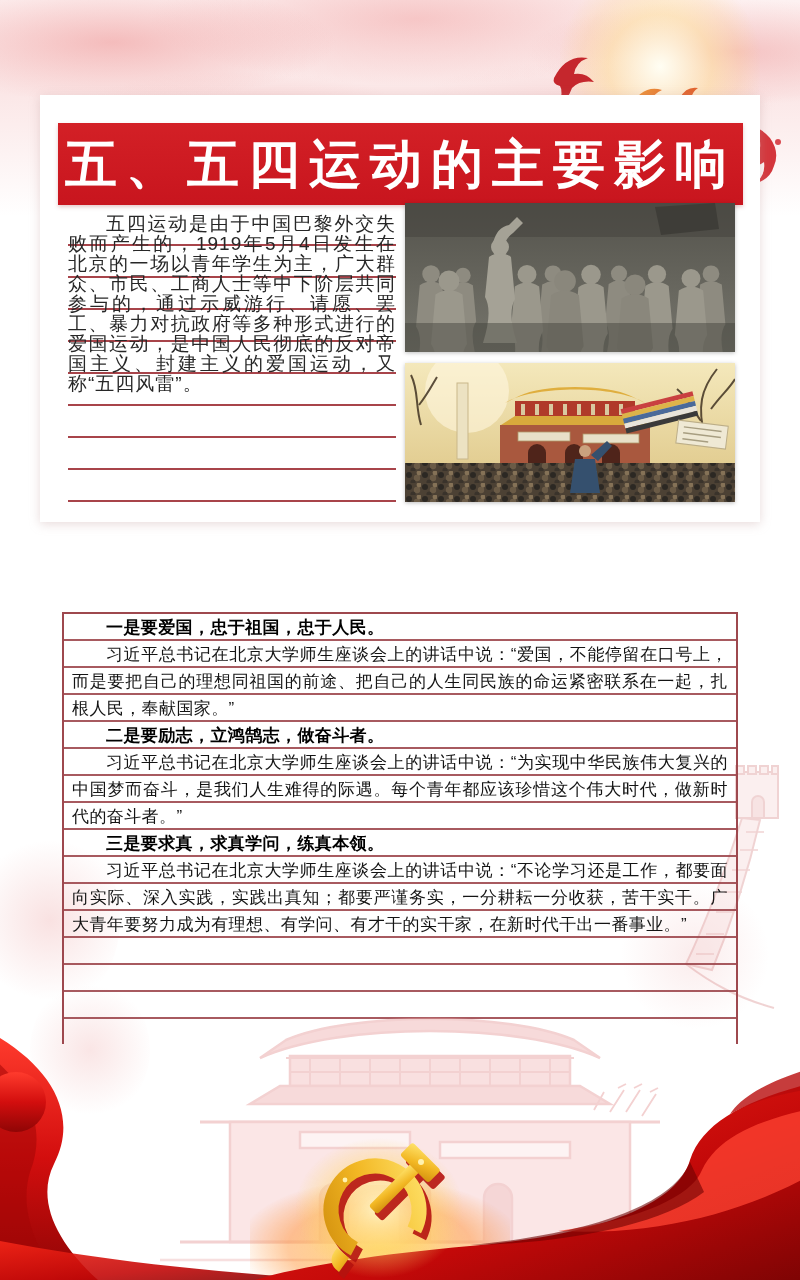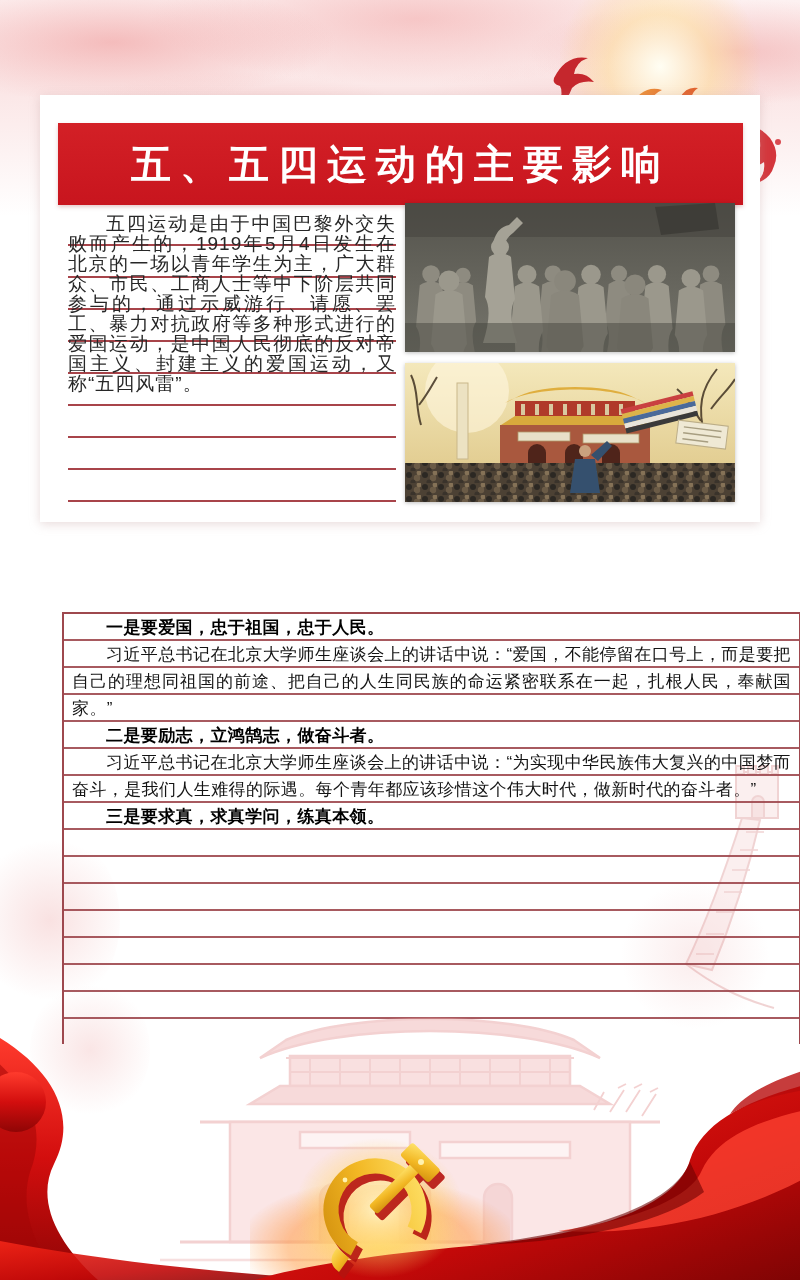--- a/index.html
+++ b/index.html
@@ -29,37 +29,37 @@
   
   .card5{
     position:absolute;left:40px;top:95px;width:720px;height:427px;
     background:#ffffff;box-shadow:0 2px 10px rgba(190,150,150,.35);
   }
   .banner{
     position:absolute;background:linear-gradient(180deg,#d32026,#c8151e);
     color:#ffffff;font-weight:700;text-align:center;
     box-shadow:0 2px 4px rgba(150,40,40,.25);
   }
-  .banner-1{left:58px;top:123px;width:685px;height:82px;line-height:82px;font-size:40px;letter-spacing:9px;}
+  .banner-1{left:58px;top:123px;width:685px;height:82px;line-height:82px;font-size:52px;letter-spacing:9px;}
   .banner-2{left:55px;top:545px;width:690px;height:62px;line-height:62px;font-size:37px;letter-spacing:3px;}
   
   .sec5-text{
     position:absolute;left:68px;top:214px;width:328px;height:292px;
     font-size:19px;line-height:20px;letter-spacing:1px;
     text-align:justify;text-justify:inter-ideograph;color:#272727;font-weight:500;
     background:repeating-linear-gradient(to bottom, transparent 0px, transparent 30px, #a8444a 30px, #a8444a 32px);
     text-indent:2em;overflow:hidden;
   }
   
   .img-box{position:absolute;left:405px;width:330px;overflow:hidden;box-shadow:0 1px 4px rgba(0,0,0,.25);}
   .img-relief{top:203px;height:149px;}
   .img-painting{top:363px;height:139px;}
   
   .ruled{
-    position:absolute;left:62px;top:612px;width:739px;height:432px;
+    position:absolute;left:62px;top:612px;width:676px;height:432px;
     border-left:2px solid #9e484e;border-right:2px solid #9e484e;border-top:2px solid #9e484e;
     background:repeating-linear-gradient(to bottom, transparent 0px, transparent 25.5px, rgba(158,72,78,.9) 25.5px, rgba(158,72,78,.9) 27px);
     box-sizing:border-box;
     font-size:17px;line-height:27px;letter-spacing:.4px;color:#141414;
     text-align:justify;text-justify:inter-ideograph;
     padding:0 8px;overflow:hidden;
   }
   .ruled .point-heading{font-weight:700;text-indent:2em;color:#000;}
   .ruled .point-body{text-indent:2em;}
   
@@ -249,20 +249,21 @@
       <path d="M8 206 C34 226 60 240 96 250" fill="none"></path>
     </g>
   </svg>
 
   <div class="ruled">
     <div class="point-heading">一是要爱国，忠于祖国，忠于人民。</div>
     <div class="point-body">习近平总书记在北京大学师生座谈会上的讲话中说：“爱国，不能停留在口号上，而是要把自己的理想同祖国的前途、把自己的人生同民族的命运紧密联系在一起，扎根人民，奉献国家。”</div>
     <div class="point-heading">二是要励志，立鸿鹄志，做奋斗者。</div>
     <div class="point-body">习近平总书记在北京大学师生座谈会上的讲话中说：“为实现中华民族伟大复兴的中国梦而奋斗，是我们人生难得的际遇。每个青年都应该珍惜这个伟大时代，做新时代的奋斗者。”</div>
     <div class="point-heading">三是要求真，求真学问，练真本领。</div>
+    <div class="point-body">习近平总书记在北京大学师生座谈会上的讲话中说：“不论学习还是工作，都要面向实际、深入实践，实践出真知；都要严谨务实，一分耕耘一分收获，苦干实干。广大青年要努力成为有理想、有学问、有才干的实干家，在新时代干出一番事业。”</div>
   </div>
 
   <svg class="gate-watermark" viewBox="0 0 580 288">
     <g stroke="#e59c9c" stroke-width="2.5" fill="#f6caca" opacity=".85">
       <path d="M120 66 C200 30 380 30 460 66 L434 48 C370 20 210 20 146 48 Z" fill="#eeb0b0"></path>
       <rect x="150" y="64" width="280" height="30" fill="#f3bcbc"></rect>
       <path d="M146 66 h288 M150 80 h280" stroke-width="2"></path>
       <g stroke-width="2">
           <path d="M170 64 v30 M200 64 v30 M230 64 v30 M260 64 v30 M290 64 v30 M320 64 v30 M350 64 v30 M380 64 v30 M410 64 v30"></path>
         </g>

